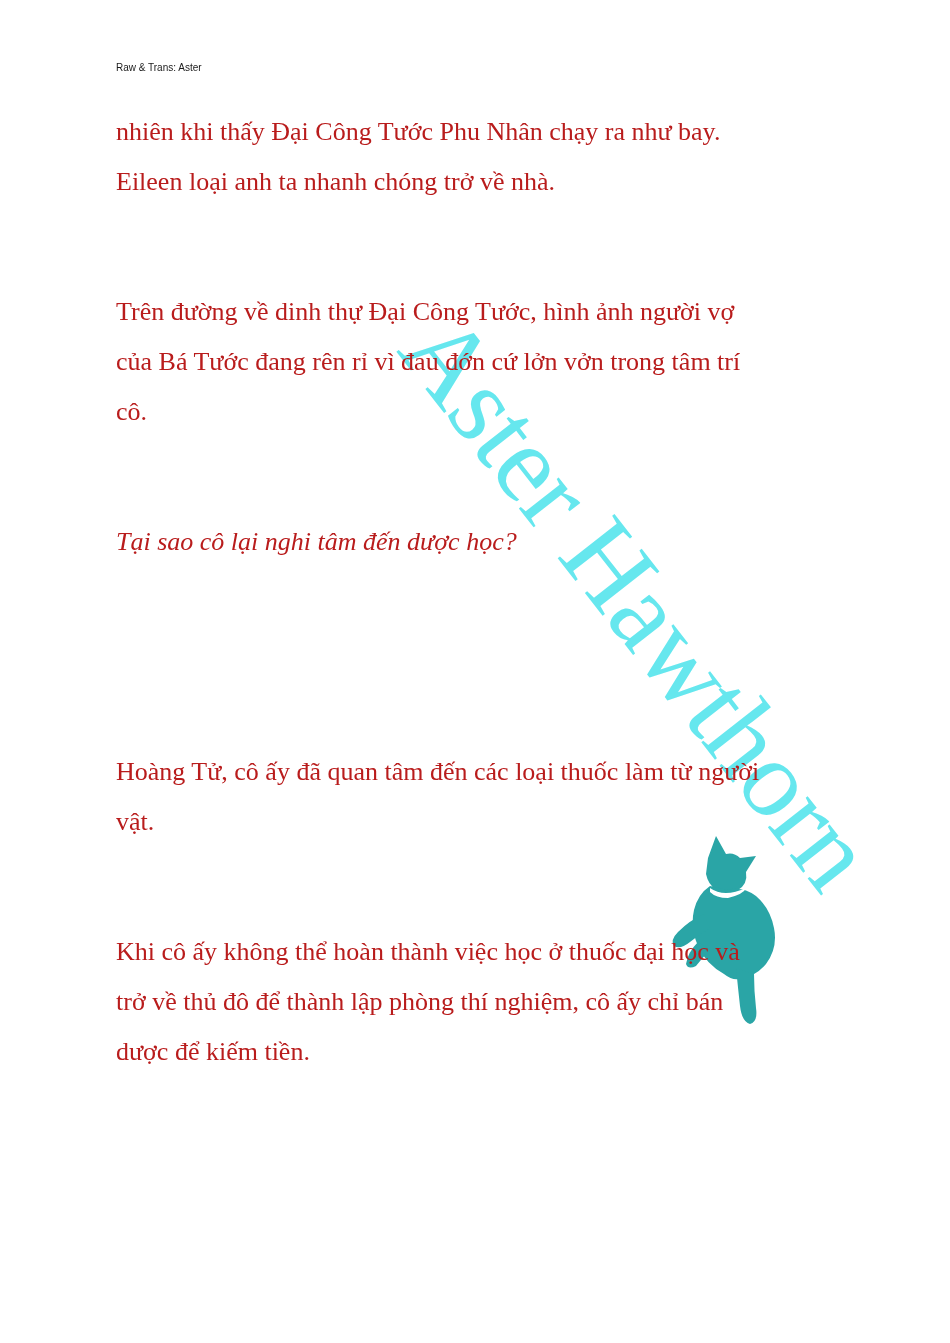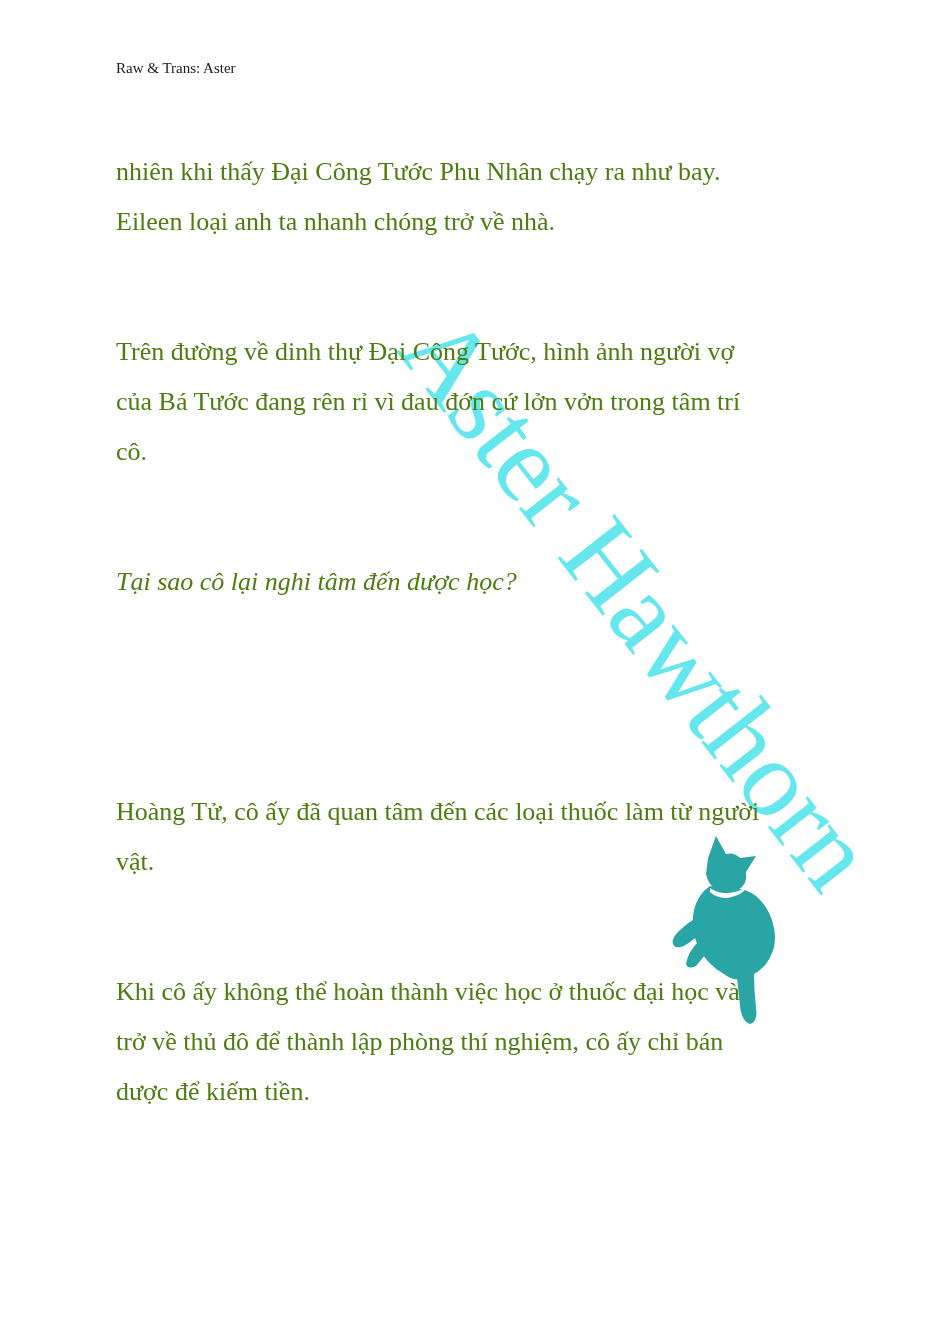--- a/index.html
+++ b/index.html
@@ -16,35 +16,34 @@
     .page {
       position: absolute;
       left: 0; top: 0;
       width: 950px; height: 1343px;
       background: #ffffff;
     }
     .header-credit {
       position: absolute;
       left: 116px;
       top: 59px;
-      font-family: Liberation Serif, serif;
-      font-size: 15px;
+      font-family: Liberation Sans, sans-serif;
+      font-size: 10px;
       color: #1a1a1a;
       line-height: 18px;
       white-space: nowrap;
     }
     .body-line {
       position: absolute;
       left: 116px;
       font-family: "Liberation Serif", serif;
       font-size: 26px;
-      color: #4d7c0f;
+      color: #b91c1c;
       white-space: nowrap;
       line-height: 30px;
-      margin-top: 40px;
     }
     .italic {
       font-style: italic;
     }
     .watermark {
       position: absolute;
       left: 90px;
       top: 590px;
       font-family: "Liberation Serif", serif;
       font-size: 110px;

